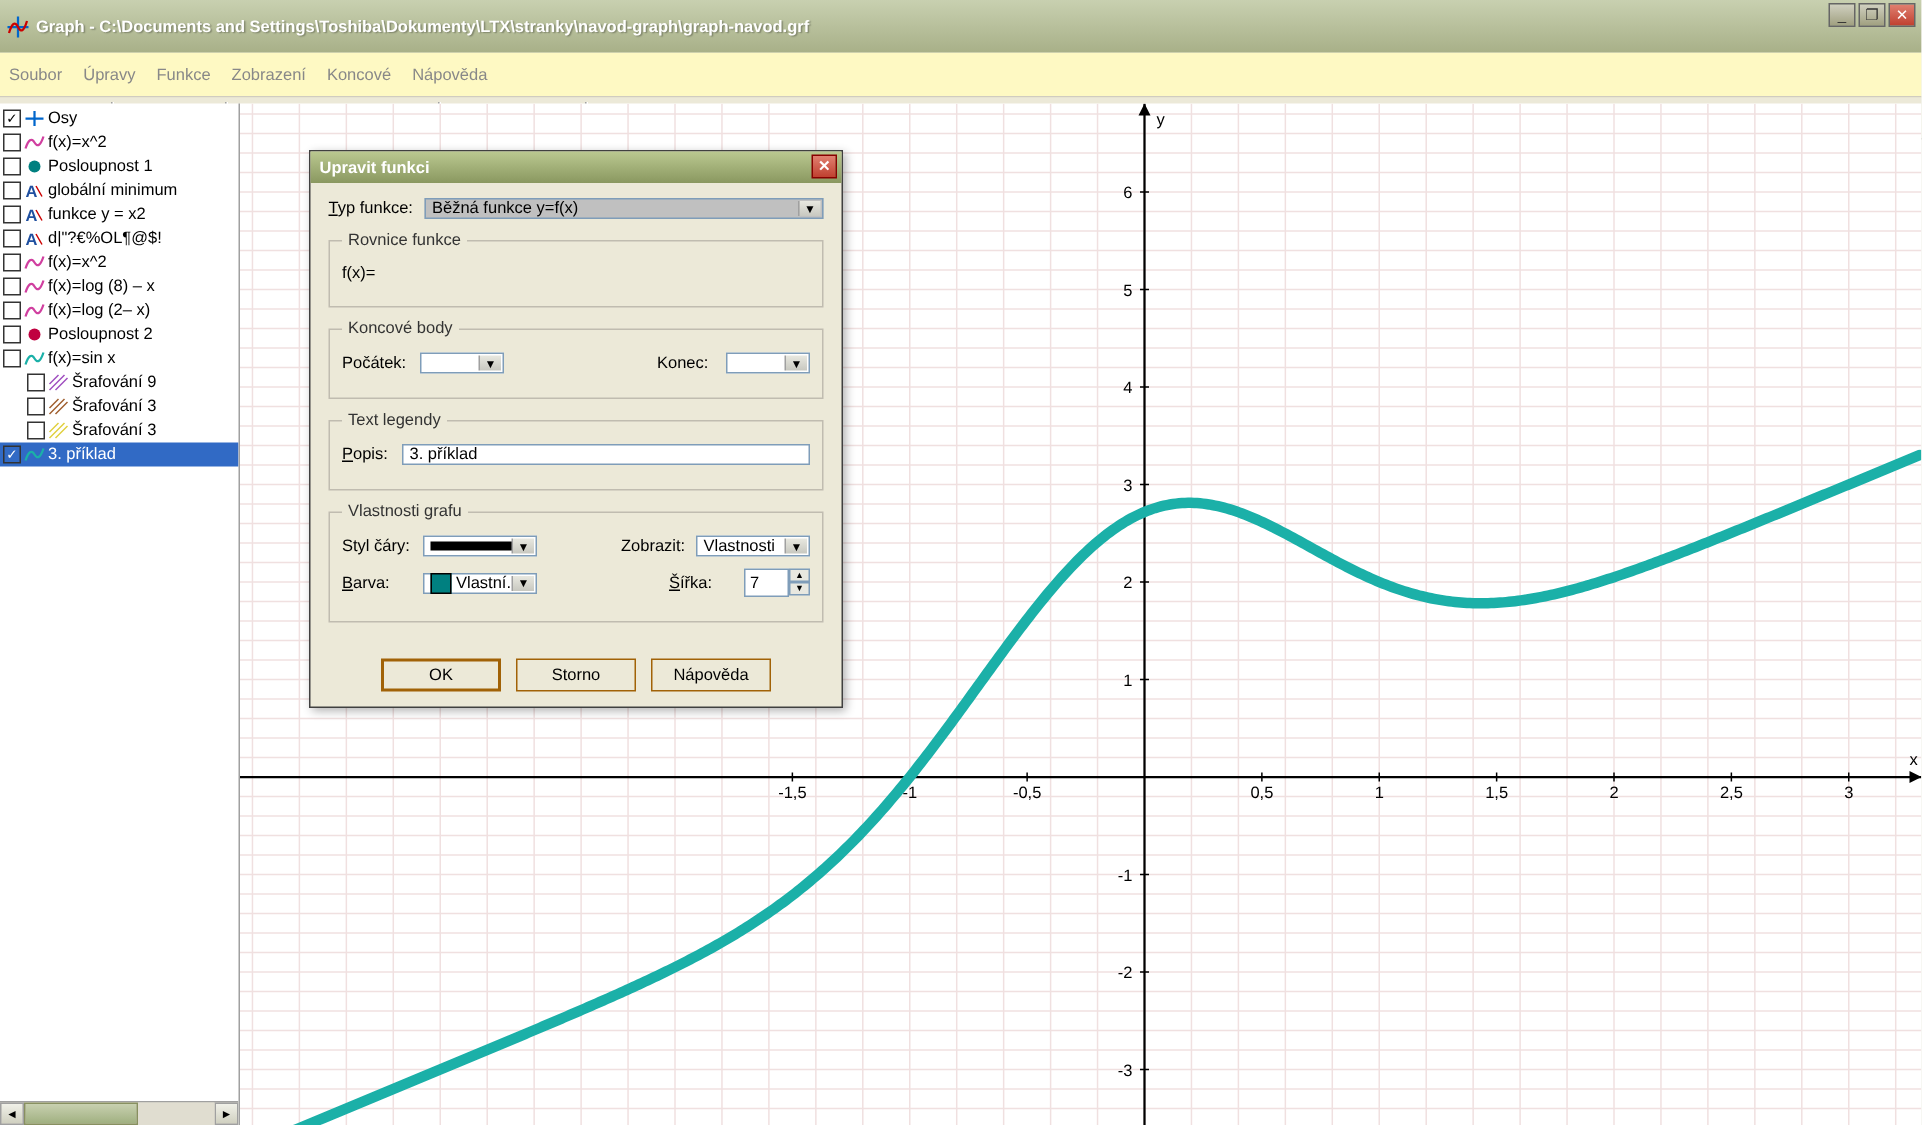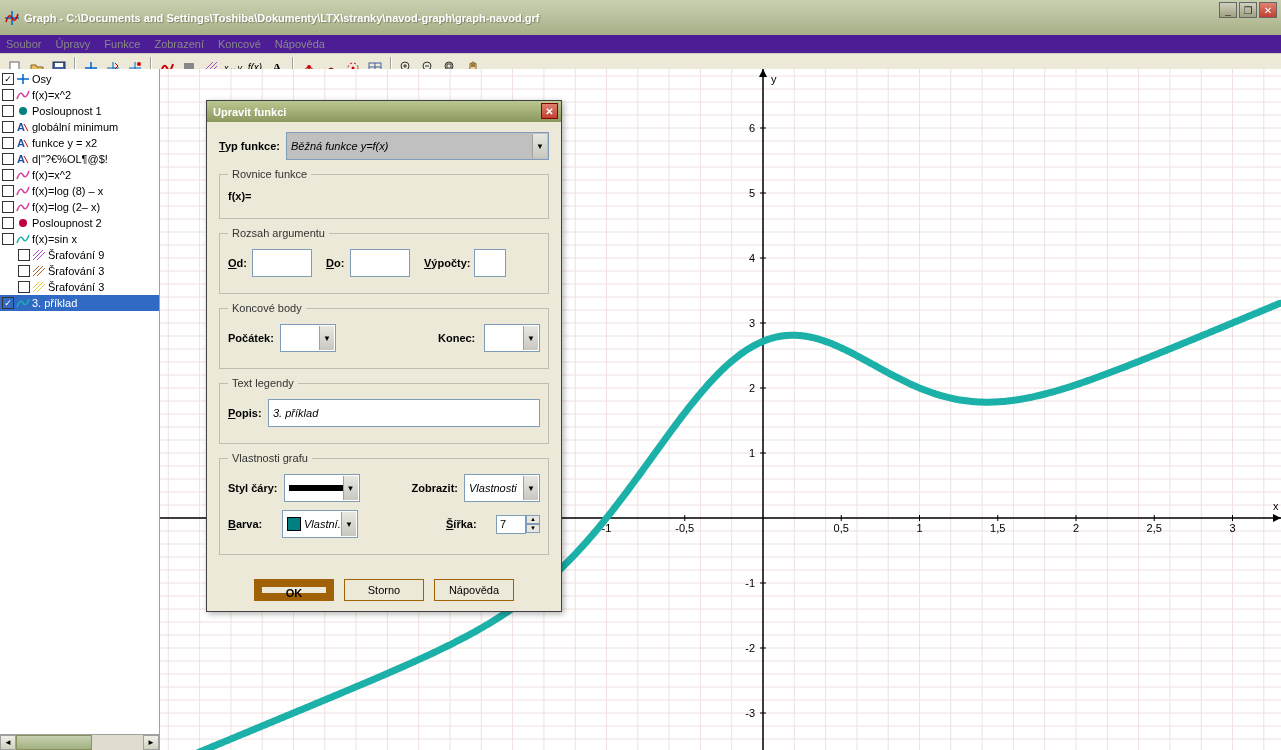--- a/index.html
+++ b/index.html
@@ -5,21 +5,21 @@
 * { box-sizing: border-box; margin: 0; padding: 0; font-family: Tahoma, Arial, sans-serif; font-size: 11px; }
 body { width: 1281px; height: 750px; overflow: hidden; background: #eceae0; position: relative; }
 
 .titlebar { height: 35px; background: linear-gradient(to bottom, #c8d0b0, #a8b088); display: flex; align-items: center; padding: 12px 4px; color: #fff; position: relative; }
 .titlebar .app-icon { width: 16px; height: 16px; margin-right: 4px; display: inline-flex; }
 .titlebar-text { font-weight: bold; text-shadow: 1px 1px 1px rgba(0,0,0,0.3); }
 .win-controls { position: absolute; right: 4px; top: 2px; display: flex; gap: 2px; }
 .win-btn { width: 18px; height: 16px; background: linear-gradient(to bottom,#d0d0c0,#a0a080); border:1px solid #666; display:flex; align-items:center; justify-content:center; font-size:10px; color:#333; cursor:pointer; }
 .win-btn.close { background: linear-gradient(to bottom,#e08070,#c04030); color:#fff; }
 
-.menubar { height: 19px; background:#4c1d95; display:flex; align-items:center; padding:0 6px; gap:14px; color:#888; border-bottom:1px solid #d0ccc0; }
+.menubar { height: 30px; background:#fef9c3; display:flex; align-items:center; padding:0 6px; gap:14px; color:#888; border-bottom:1px solid #d0ccc0; }
 
 .toolbar { height: 28px; background:#ece9d8; border-bottom:1px solid #a0a0a0; display:flex; align-items:center; padding:0 4px; gap:0; }
 .tb-btn { width:22px; height:22px; display:flex; align-items:center; justify-content:center; border:1px solid transparent; cursor:pointer; }
 .tb-sep { width:2px; height:22px; border-left:1px solid #a0a0a0; border-right:1px solid #fff; margin:0 4px; }
 
 .main { position:absolute; top:69px; bottom:0; left:0; right:0; display:flex; }
 .sidebar { width:160px; background:#fff; border-right:1px solid #a0a0a0; overflow:hidden; position:relative; }
 .sidebar-list { padding:2px 0; }
 .side-item { display:flex; align-items:center; padding:1px 2px; gap:2px; height:16px; white-space:nowrap; }
 .side-item.sub { padding-left:18px; }
@@ -31,31 +31,31 @@
 .hscroll .track { flex:1; background:#e0ddd0; position:relative; }
 .hscroll .thumb { position:absolute; left:0; top:0; bottom:0; width:60%; background:linear-gradient(to bottom,#c8d0b0,#a0b080); border:1px solid #889060; }
 
 .chart { flex:1; background:#fff; position:relative; overflow:hidden; }
 
 .dialog { position:absolute; left:206px; top:100px; width:356px; background:#ece9d8; border:1px solid #404040; box-shadow:2px 2px 6px rgba(0,0,0,0.3); }
 .dlg-title { height:21px; background:linear-gradient(to bottom,#bac890,#8a9860); display:flex; align-items:center; padding:0 6px; color:#fff; font-weight:bold; position:relative; }
 .dlg-close { position:absolute; right:3px; top:2px; width:17px; height:16px; background:linear-gradient(to bottom,#e08070,#c04030); border:1px solid #800; color:#fff; display:flex; align-items:center; justify-content:center; font-size:10px; cursor:pointer; }
 .dlg-body { padding:10px 12px; }
 .dlg-row { display:flex; align-items:center; margin-bottom:8px; gap:6px; }
-.dlg-row label { min-width:58px;font-weight:bold; }
+.dlg-row label { min-width:58px; }
 .dlg-row label u { text-decoration:underline; }
-.combo, .tinput { border:1px solid #7f9db9; background:#fff; height:28px; padding:1px 4px;font-style:italic; }
+.combo, .tinput { border:1px solid #7f9db9; background:#fff; height:14px; padding:1px 4px; }
 .combo { display:flex; align-items:center; position:relative; }
 .combo.wide { flex:1; background:#c0c0c0; color:#000; }
 .combo .caret { position:absolute; right:1px; top:1px; bottom:1px; width:15px; background:linear-gradient(to bottom,#e8e8e0,#c8c8c0); border-left:1px solid #a0a0a0; display:flex; align-items:center; justify-content:center; font-size:8px; }
 fieldset { border:1px solid #c0bcb0; padding:10px 8px 8px; margin-bottom:8px; }
 fieldset legend { padding:0 4px; color:#333; }
 .dlg-buttons { display:flex; justify-content:center; gap:10px; padding:6px 0 10px; }
 .btn { width:80px; height:22px; background:#ece9d8; border:1px solid #a16207; cursor:pointer; }
-.btn.default { border:8px solid #a16207;font-weight:bold; }
+.btn.default { border:2px solid #a16207; }
 .swatch { width:14px; height:14px; background:#008080; border:1px solid #000; display:inline-block; vertical-align:middle; margin-right:3px;}
 .linestyle { width:60px; height:6px; background:#000; display:inline-block; }
 .spinner { display:inline-flex; }
 .spinner input { width:30px; height:19px; border:1px solid #7f9db9; padding:1px 3px; }
 .spin-btns { display:flex; flex-direction:column; }
 .spin-btns div { width:14px; height:9px; border:1px solid #7f9db9; background:#e8e8e0; font-size:6px; display:flex; align-items:center; justify-content:center; }
 
 svg.ico-svg { width:16px; height:16px; }
 </style>
 </head>
@@ -507,31 +507,20 @@
       </div>
     </div>
 
     <fieldset>
       <legend>Rovnice funkce</legend>
       <div class="dlg-row">
         <label style="min-width:28px">f(x)=</label>
       </div>
     </fieldset>
 
-    <fieldset>
-      <legend>Rozsah argumentu</legend>
-      <div class="dlg-row" style="gap:4px">
-        <label style="min-width:20px"><u>O</u>d:</label>
-        <input class="tinput" style="width: 60px;">
-        <label style="min-width:20px;margin-left:10px"><u>D</u>o:</label>
-        <input class="tinput" style="width: 60px;">
-        <label style="min-width:44px;margin-left:10px"><u>V</u>ýpočty:</label>
-        <input class="tinput" style="width: 32px;">
-      </div>
-    </fieldset>
 
     <fieldset>
       <legend>Koncové body</legend>
       <div class="dlg-row">
         <label style="min-width:46px">Počátek:</label>
         <div class="combo" style="width:56px">
             <div class="caret">▼</div>
           </div>
         <label style="min-width:40px;margin-left:auto">Konec:</label>
         <div class="combo" style="width:56px">

